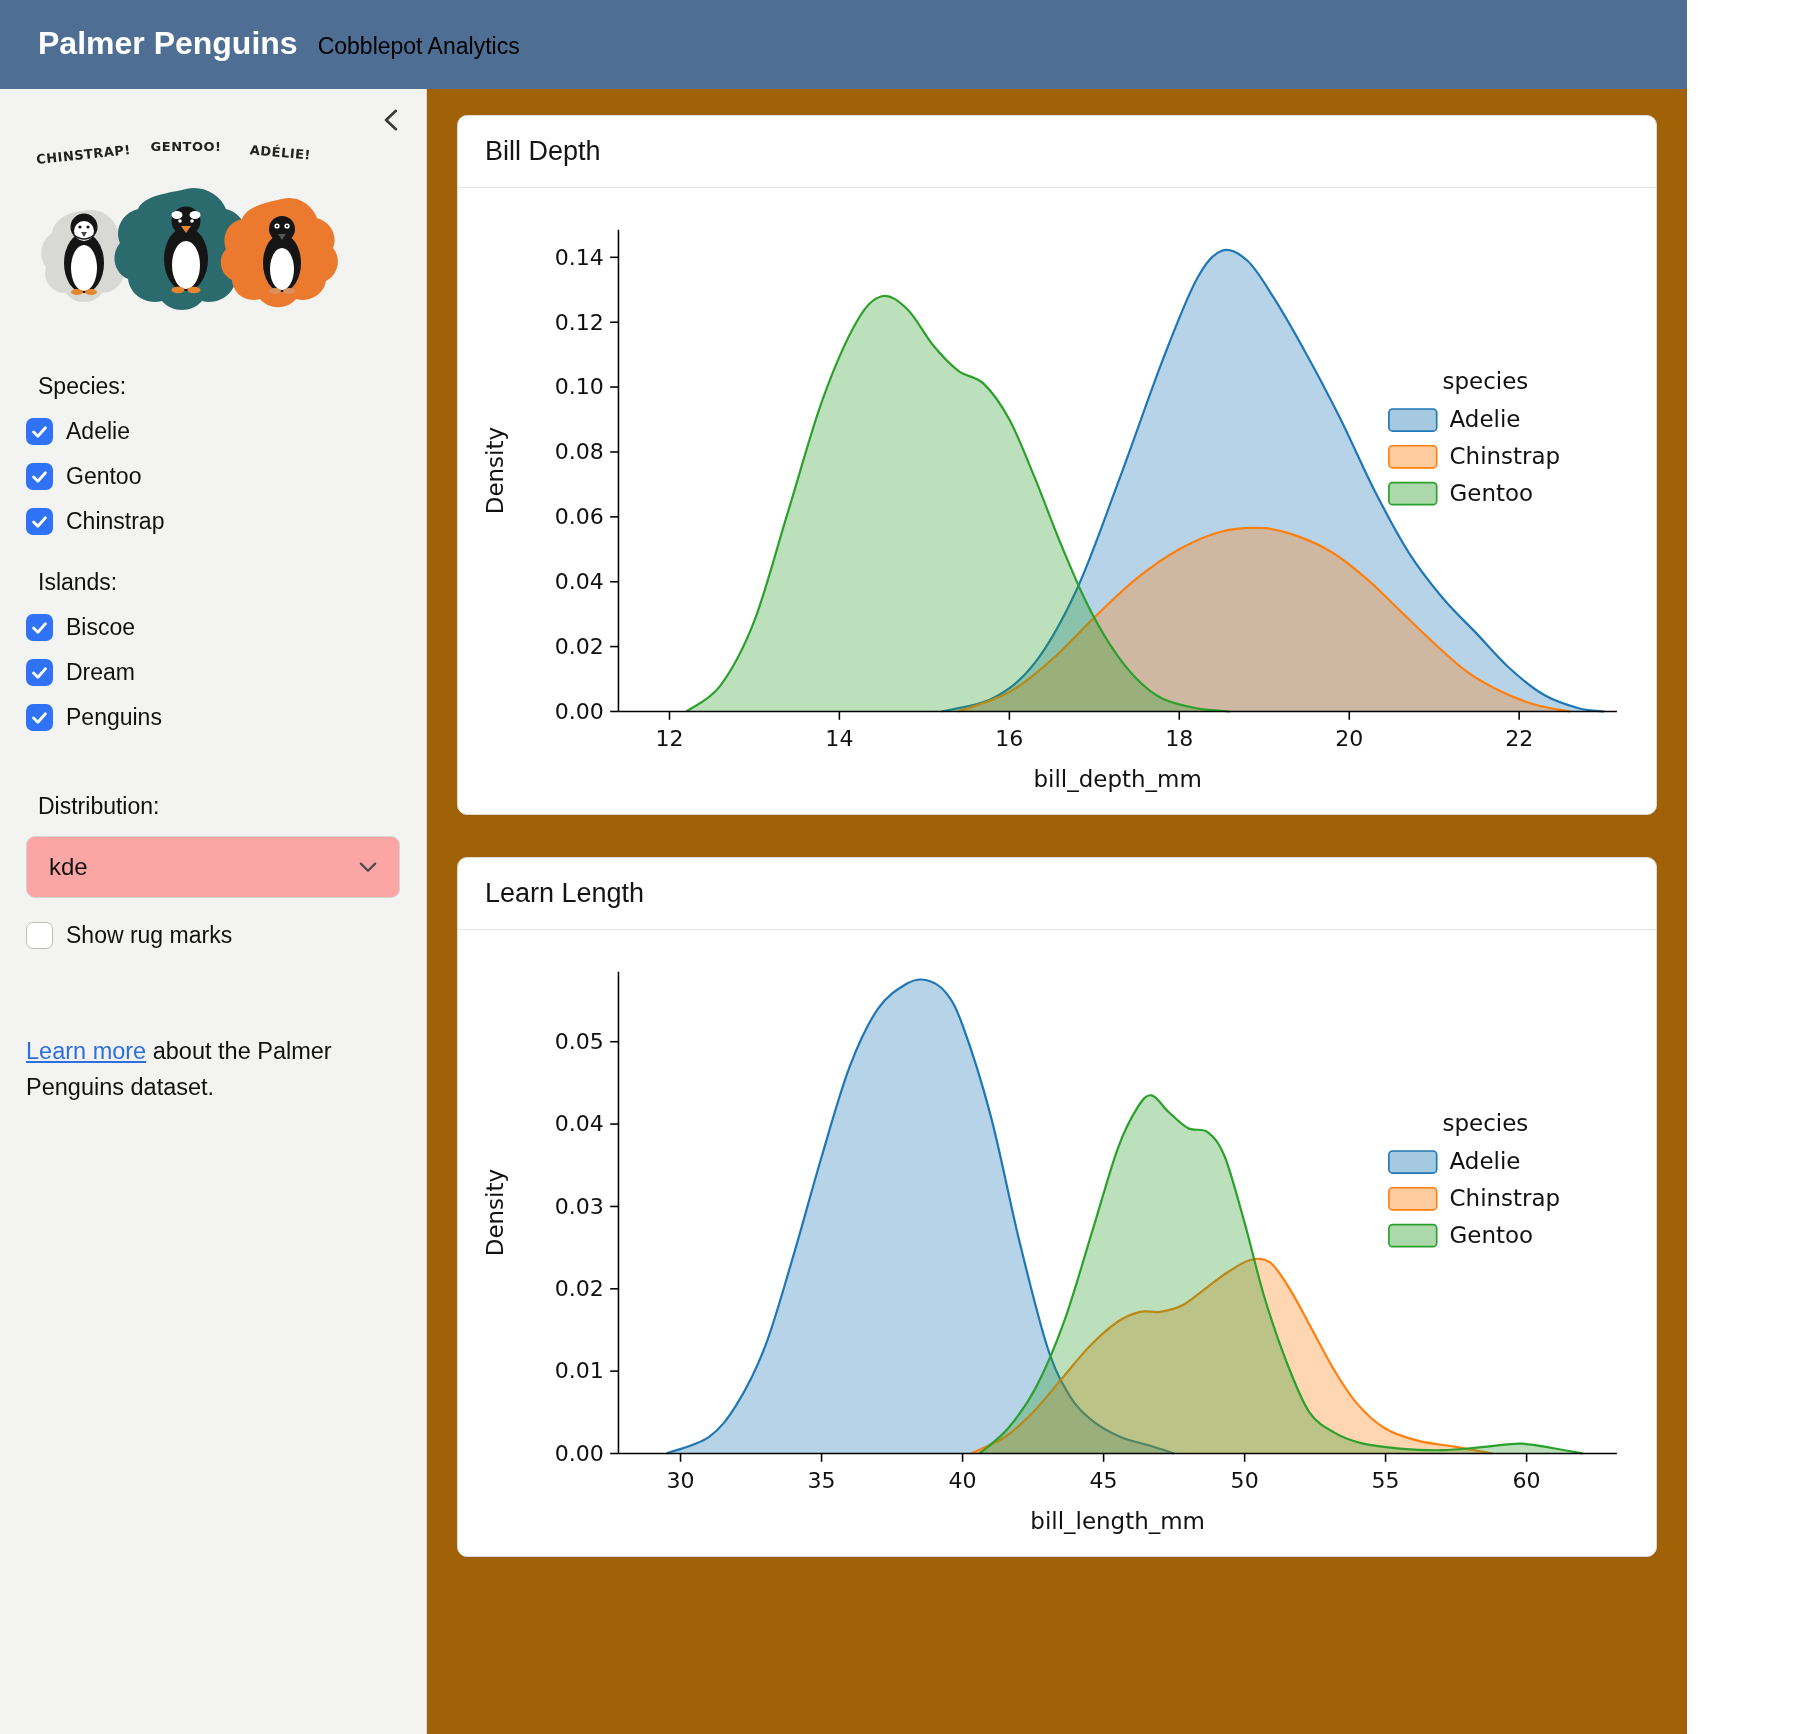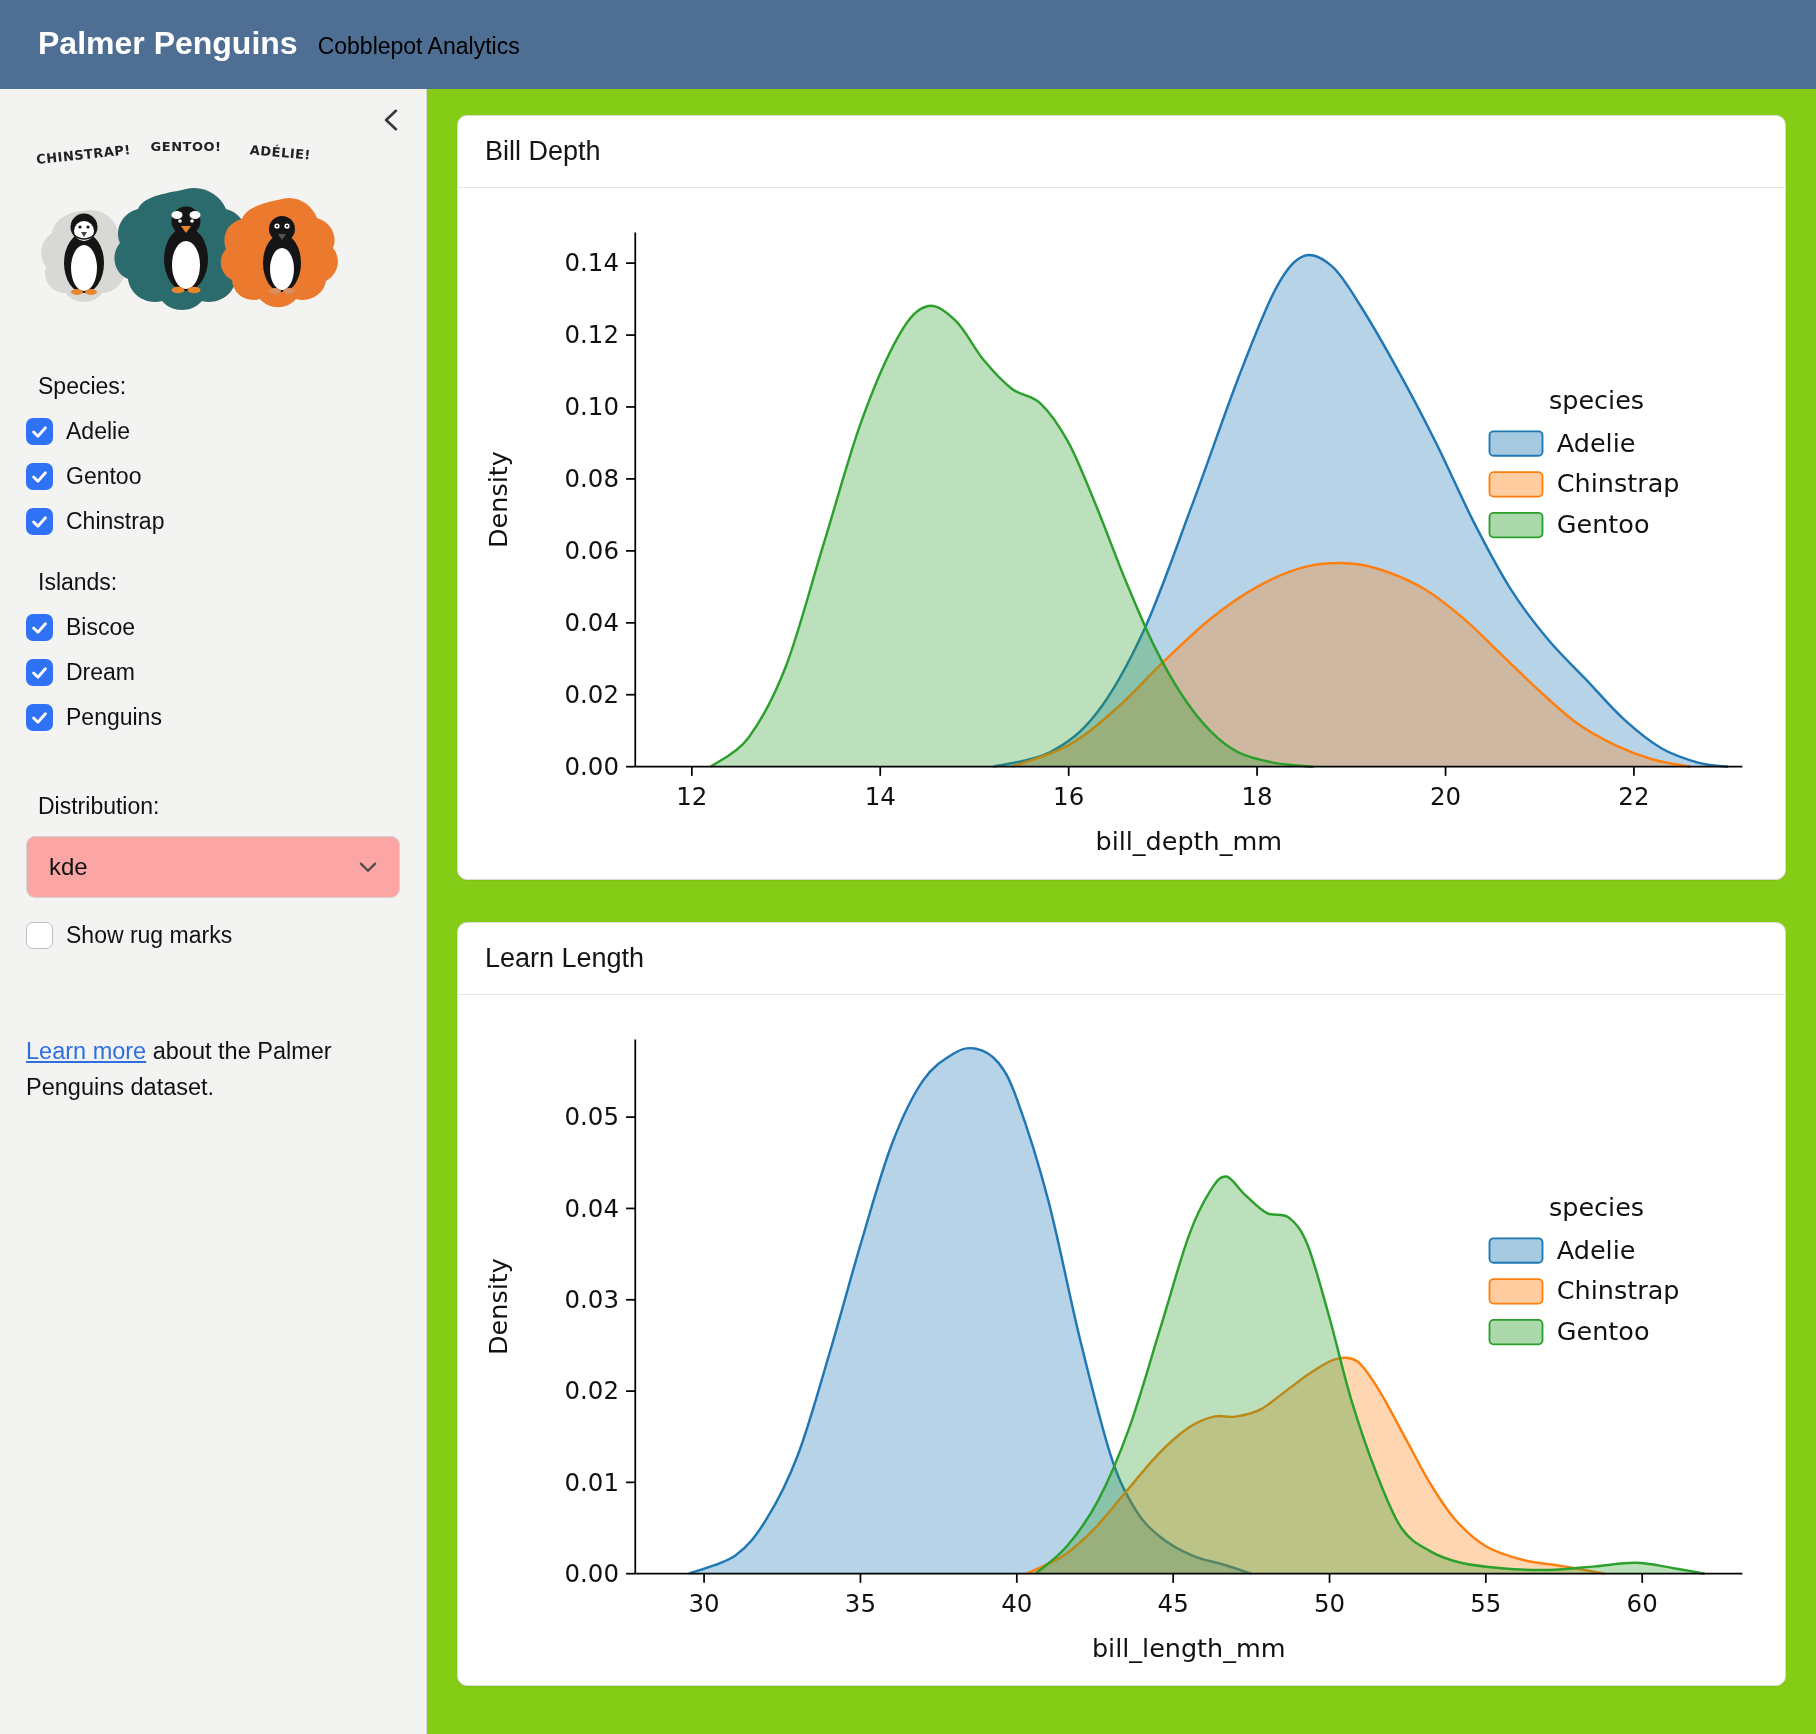--- a/index.html
+++ b/index.html
@@ -1,28 +1,28 @@
 <!DOCTYPE html>
 <html><head>
 <meta charset="utf-8">
 <style>
   html,body{margin:0;padding:0;background:#fff;}
   body{width:1816px;font-family:"Liberation Sans",sans-serif;color:#111;}
-  .page{width:1816px;height:1734px;display:flex;flex-direction:column;overflow:hidden;background:#fff;}
+  .page{width:1687px;height:1734px;display:flex;flex-direction:column;overflow:hidden;background:#fff;}
 
   
   .app-header{flex:0 0 86px;background:#4e6e93;display:flex;align-items:baseline;gap:20px;padding:0 38px;box-sizing:border-box;}
   .app-header{line-height:86px;}
   .app-title{color:#ffffff;font-size:32px;font-weight:600;}
   .app-subtitle{color:#000000;font-size:23px;font-weight:500;}
 
   
   .content{flex:1;display:flex;min-height:0;}
   .sidebar{width:427px;flex:0 0 427px;background:#f3f3f1;border-right:1px solid #d9d9d6;box-sizing:border-box;padding:16px 28px 20px 26px;position:relative;}
-  .main{flex:1;padding:26px 30px 10px;box-sizing:border-box;background:#84cc16;min-width:0;}
+  .main{flex:1;padding:26px 30px 10px;box-sizing:border-box;background:#a16207;min-width:0;}
 
   
   .collapse-btn{position:absolute;top:16px;right:20px;width:30px;height:30px;display:flex;align-items:center;justify-content:center;cursor:pointer;}
   .artwork{margin-top:28px;}
   .art-label{font-size:13px;font-weight:700;fill:#222;font-family:"DejaVu Sans",sans-serif;letter-spacing:.5px;text-anchor:middle;}
   .control-label{font-size:23px;margin:34px 12px 6px;color:#101010;}
   .control-label.first{margin-top:44px;}
   .cb-row{display:flex;align-items:center;gap:13px;margin:18px 0;font-size:23px;cursor:pointer;}
   .cb{width:27px;height:27px;border-radius:7px;background:#2f72f5;display:flex;align-items:center;justify-content:center;flex:0 0 27px;}
   .cb.unchecked{background:#ffffff;border:1.5px solid #bdbdb9;box-sizing:border-box;}

